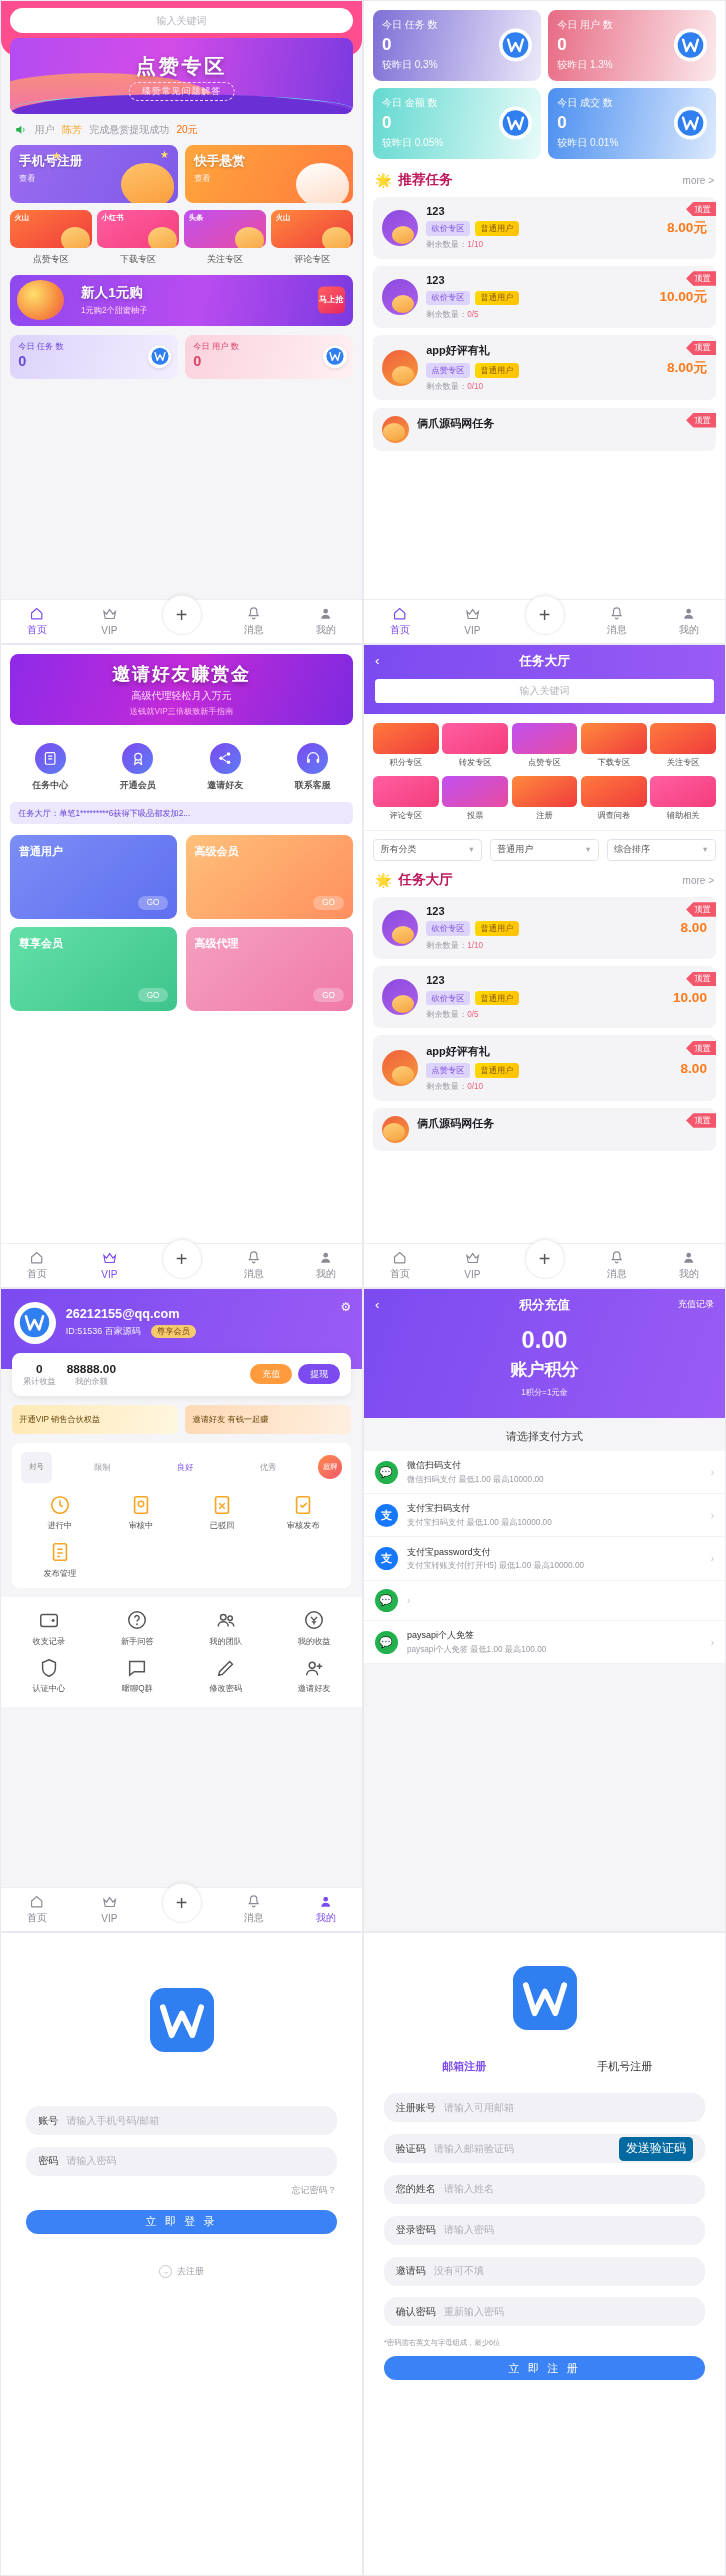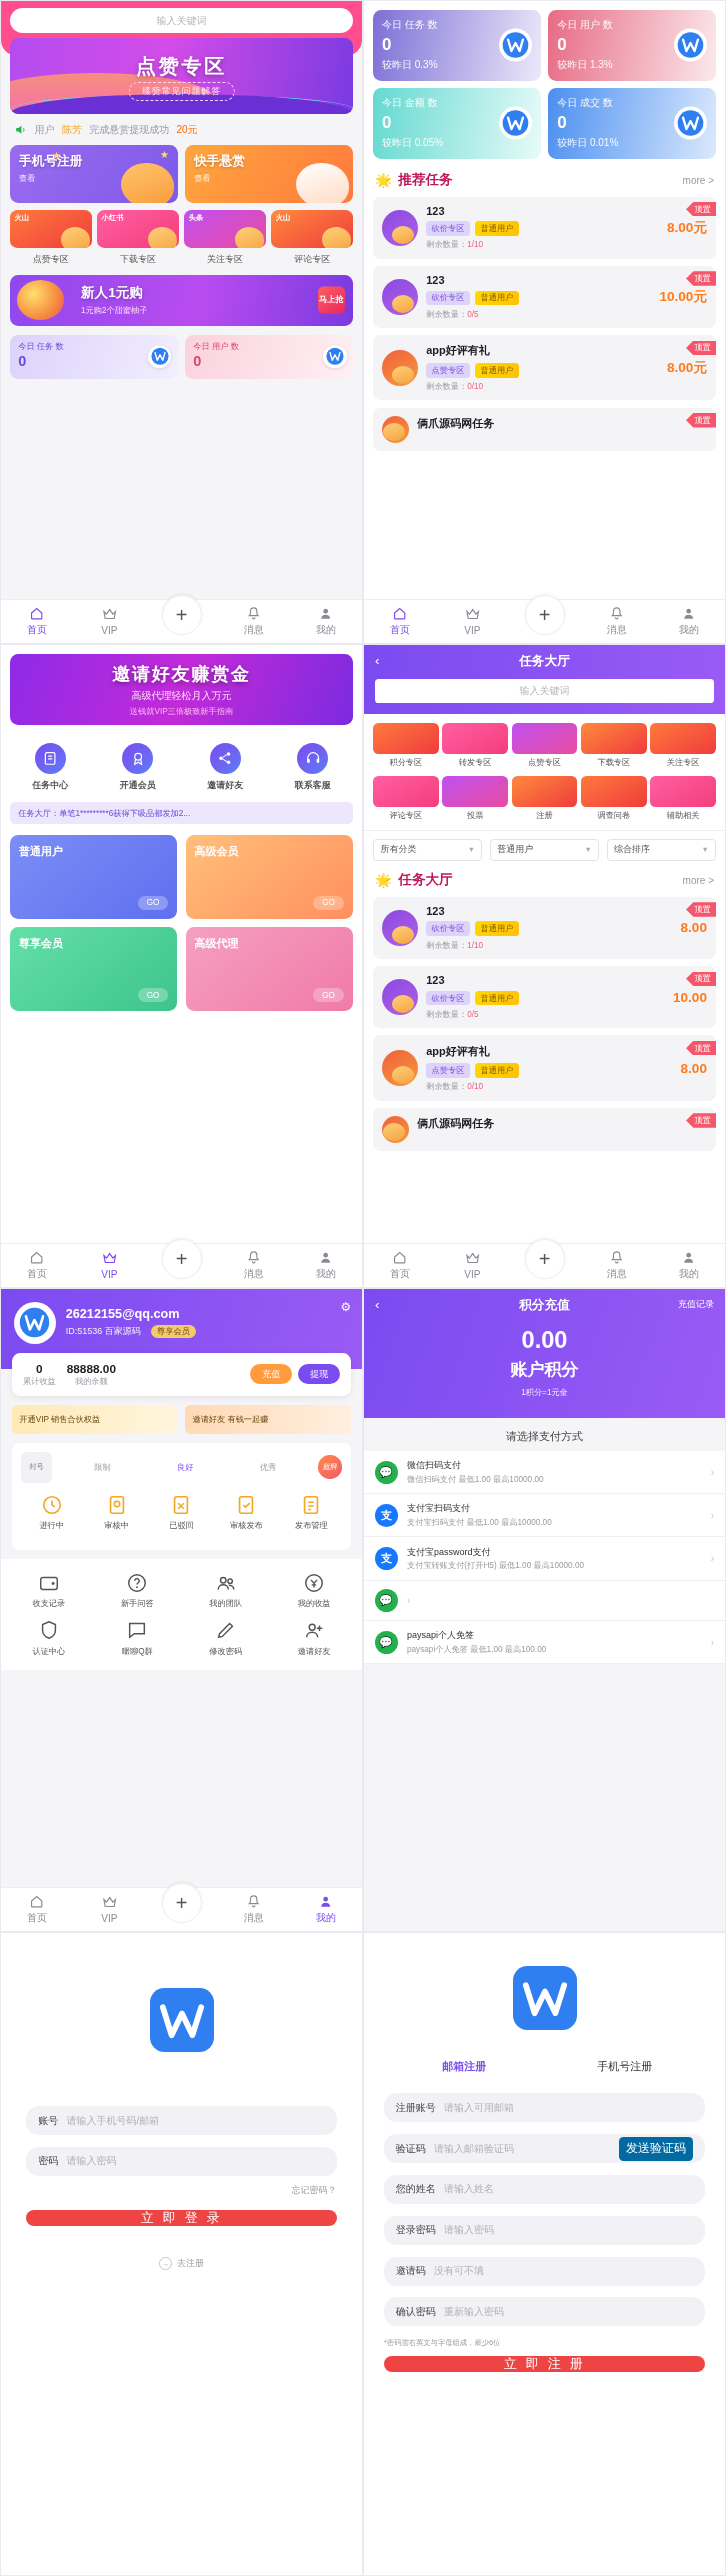--- a/index.html
+++ b/index.html
@@ -210,22 +210,22 @@
 
   
   .authScreen{background:#fff;display:flex;flex-direction:column;align-items:center;padding-top:53px;}
   .bigLogo{width:67px;height:67px;border-radius:14.5px;background:#fff;display:flex;align-items:center;justify-content:center;}
   .bigLogo svg{width:64px;height:64px;}
   .authForm{width:100%;padding:0 25.4px;margin-top:53px;}
   .field{background:#f2f2f6;border-radius:12.7px;height:29px;display:flex;align-items:center;padding:0 11.8px;gap:8.2px;margin-bottom:11.8px;}
   .field .fl{font-size:10px;color:#444;flex:0 0 auto;}
   .field .fp{font-size:10px;color:#b0b0b8;}
   .forgot{text-align:right;font-size:9px;color:#9a9aa4;margin:-3.6px 0 12.7px;}
-  .primaryBtn{background:#ef4444;color:#fff;border-radius:13.6px;height:16px;display:flex;align-items:center;justify-content:center;
-     font-size:13px;letter-spacing:2.7px;}
+  .primaryBtn{background:#3b82f6;color:#fff;border-radius:13.6px;height:24px;display:flex;align-items:center;justify-content:center;
+     font-size:11px;letter-spacing:2.7px;}
   .goReg{display:flex;align-items:center;justify-content:center;gap:5.4px;font-size:9px;color:#9a9aa4;margin-top:31px;}
   .goReg .arr{width:12.7px;height:12.7px;border-radius:50%;border:0.9px solid #c5c5cd;display:flex;align-items:center;justify-content:center;font-size:7.3px;}
 
   
   .regTabs{display:flex;background:#fff;border-radius:5.4px 5.4px 0 0;}
   .regTab{flex:1;text-align:center;font-size:11px;padding:8.2px 0;color:#333;}
   .regTab.active{color:#7b4bf0;font-weight:bold;}
   .sendBtn{background:#0369a1;color:#fff;border-radius:4.5px;font-size:12px;padding:3.6px 7.3px;margin-left:auto;flex:0 0 auto;}
   .regNote{font-size:7.3px;color:#9a9aa4;margin:1.8px 0 8.2px;}
 </style>
@@ -820,21 +820,21 @@
               </div>
           <div class="steps">
             <span>限制</span>
             <span class="on">良好</span>
             <span>优秀</span>
           </div>
           <div class="crown">
                 <span>超牌</span>
               </div>
         </div>
-        <div class="gridIcons" style="grid-template-columns:repeat(5,1fr);padding:11px 0 0">
+        <div class="gridIcons" style="grid-template-columns:repeat(4,1fr);padding:11px 0 0">
           <div class="gi">
             <svg class="gicon" viewBox="0 0 24 24">
                   <circle cx="12" cy="12" r="9" fill="none" stroke="#f5a623" stroke-width="1.8"></circle>
                   <path d="M12 7v5l3 2" stroke="#f5a623" stroke-width="1.8" fill="none"></path>
                 </svg>
             <span>进行中</span>
           </div>
           <div class="gi">
             <svg class="gicon" viewBox="0 0 24 24">
                   <rect x="5" y="3" width="14" height="18" rx="2" fill="none" stroke="#f5a623" stroke-width="1.8"></rect>

